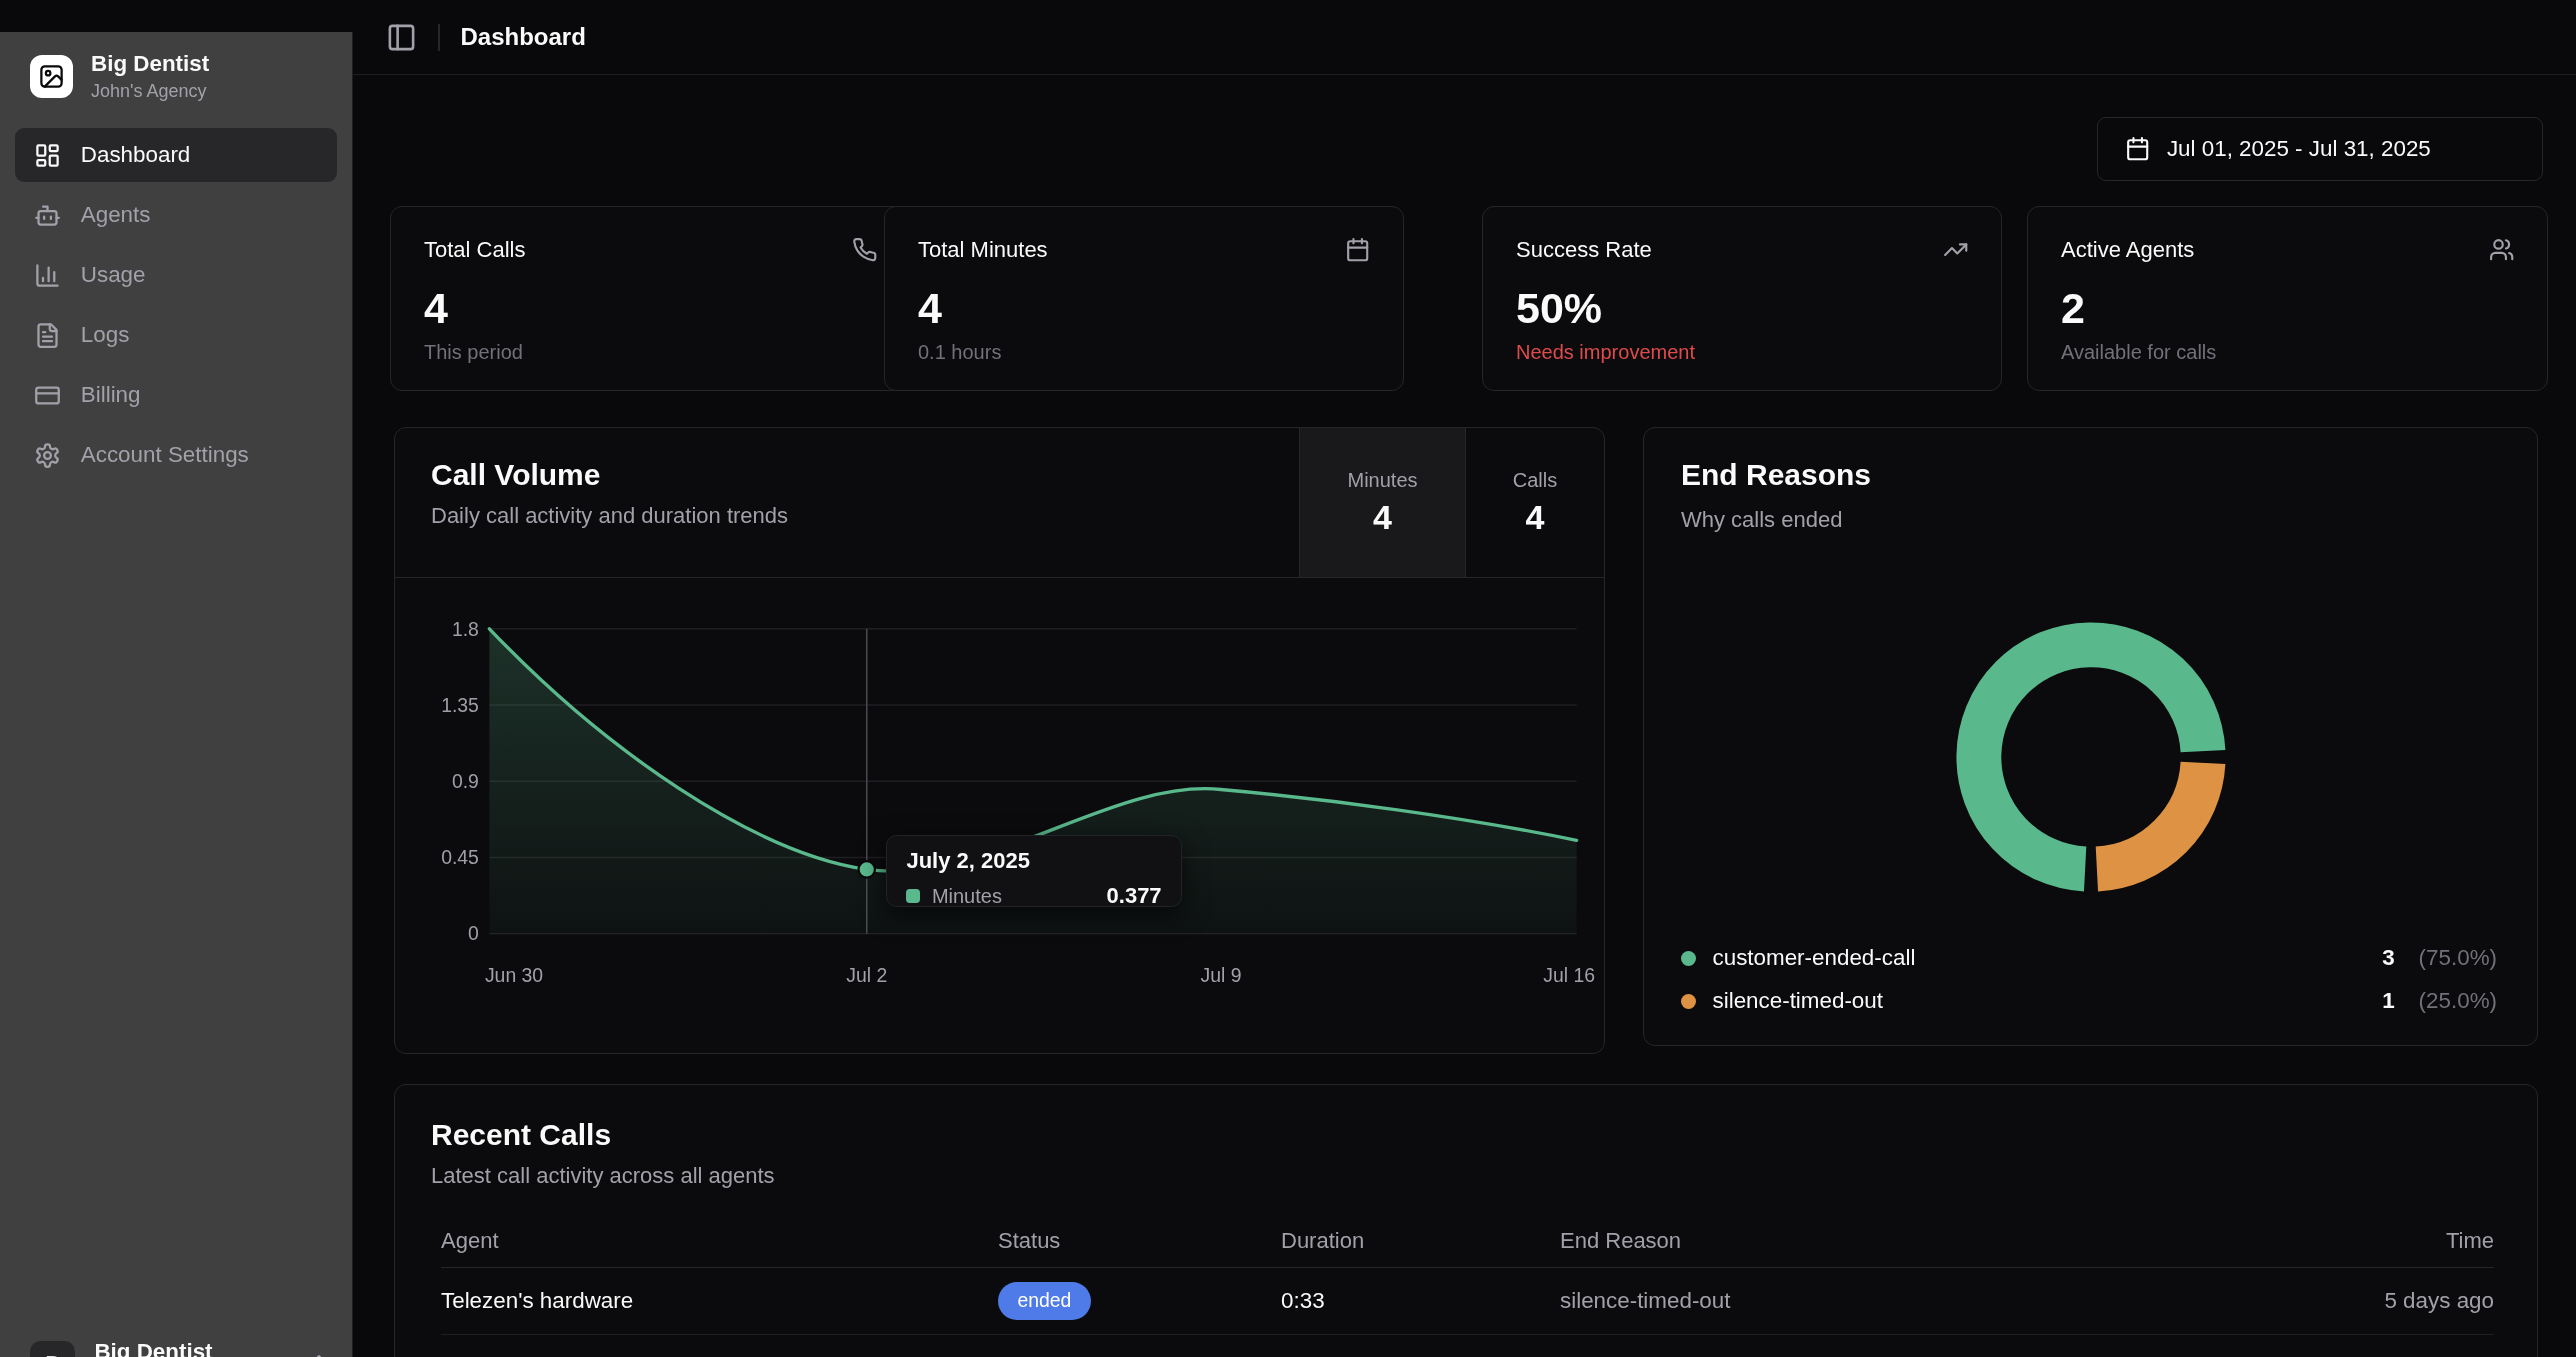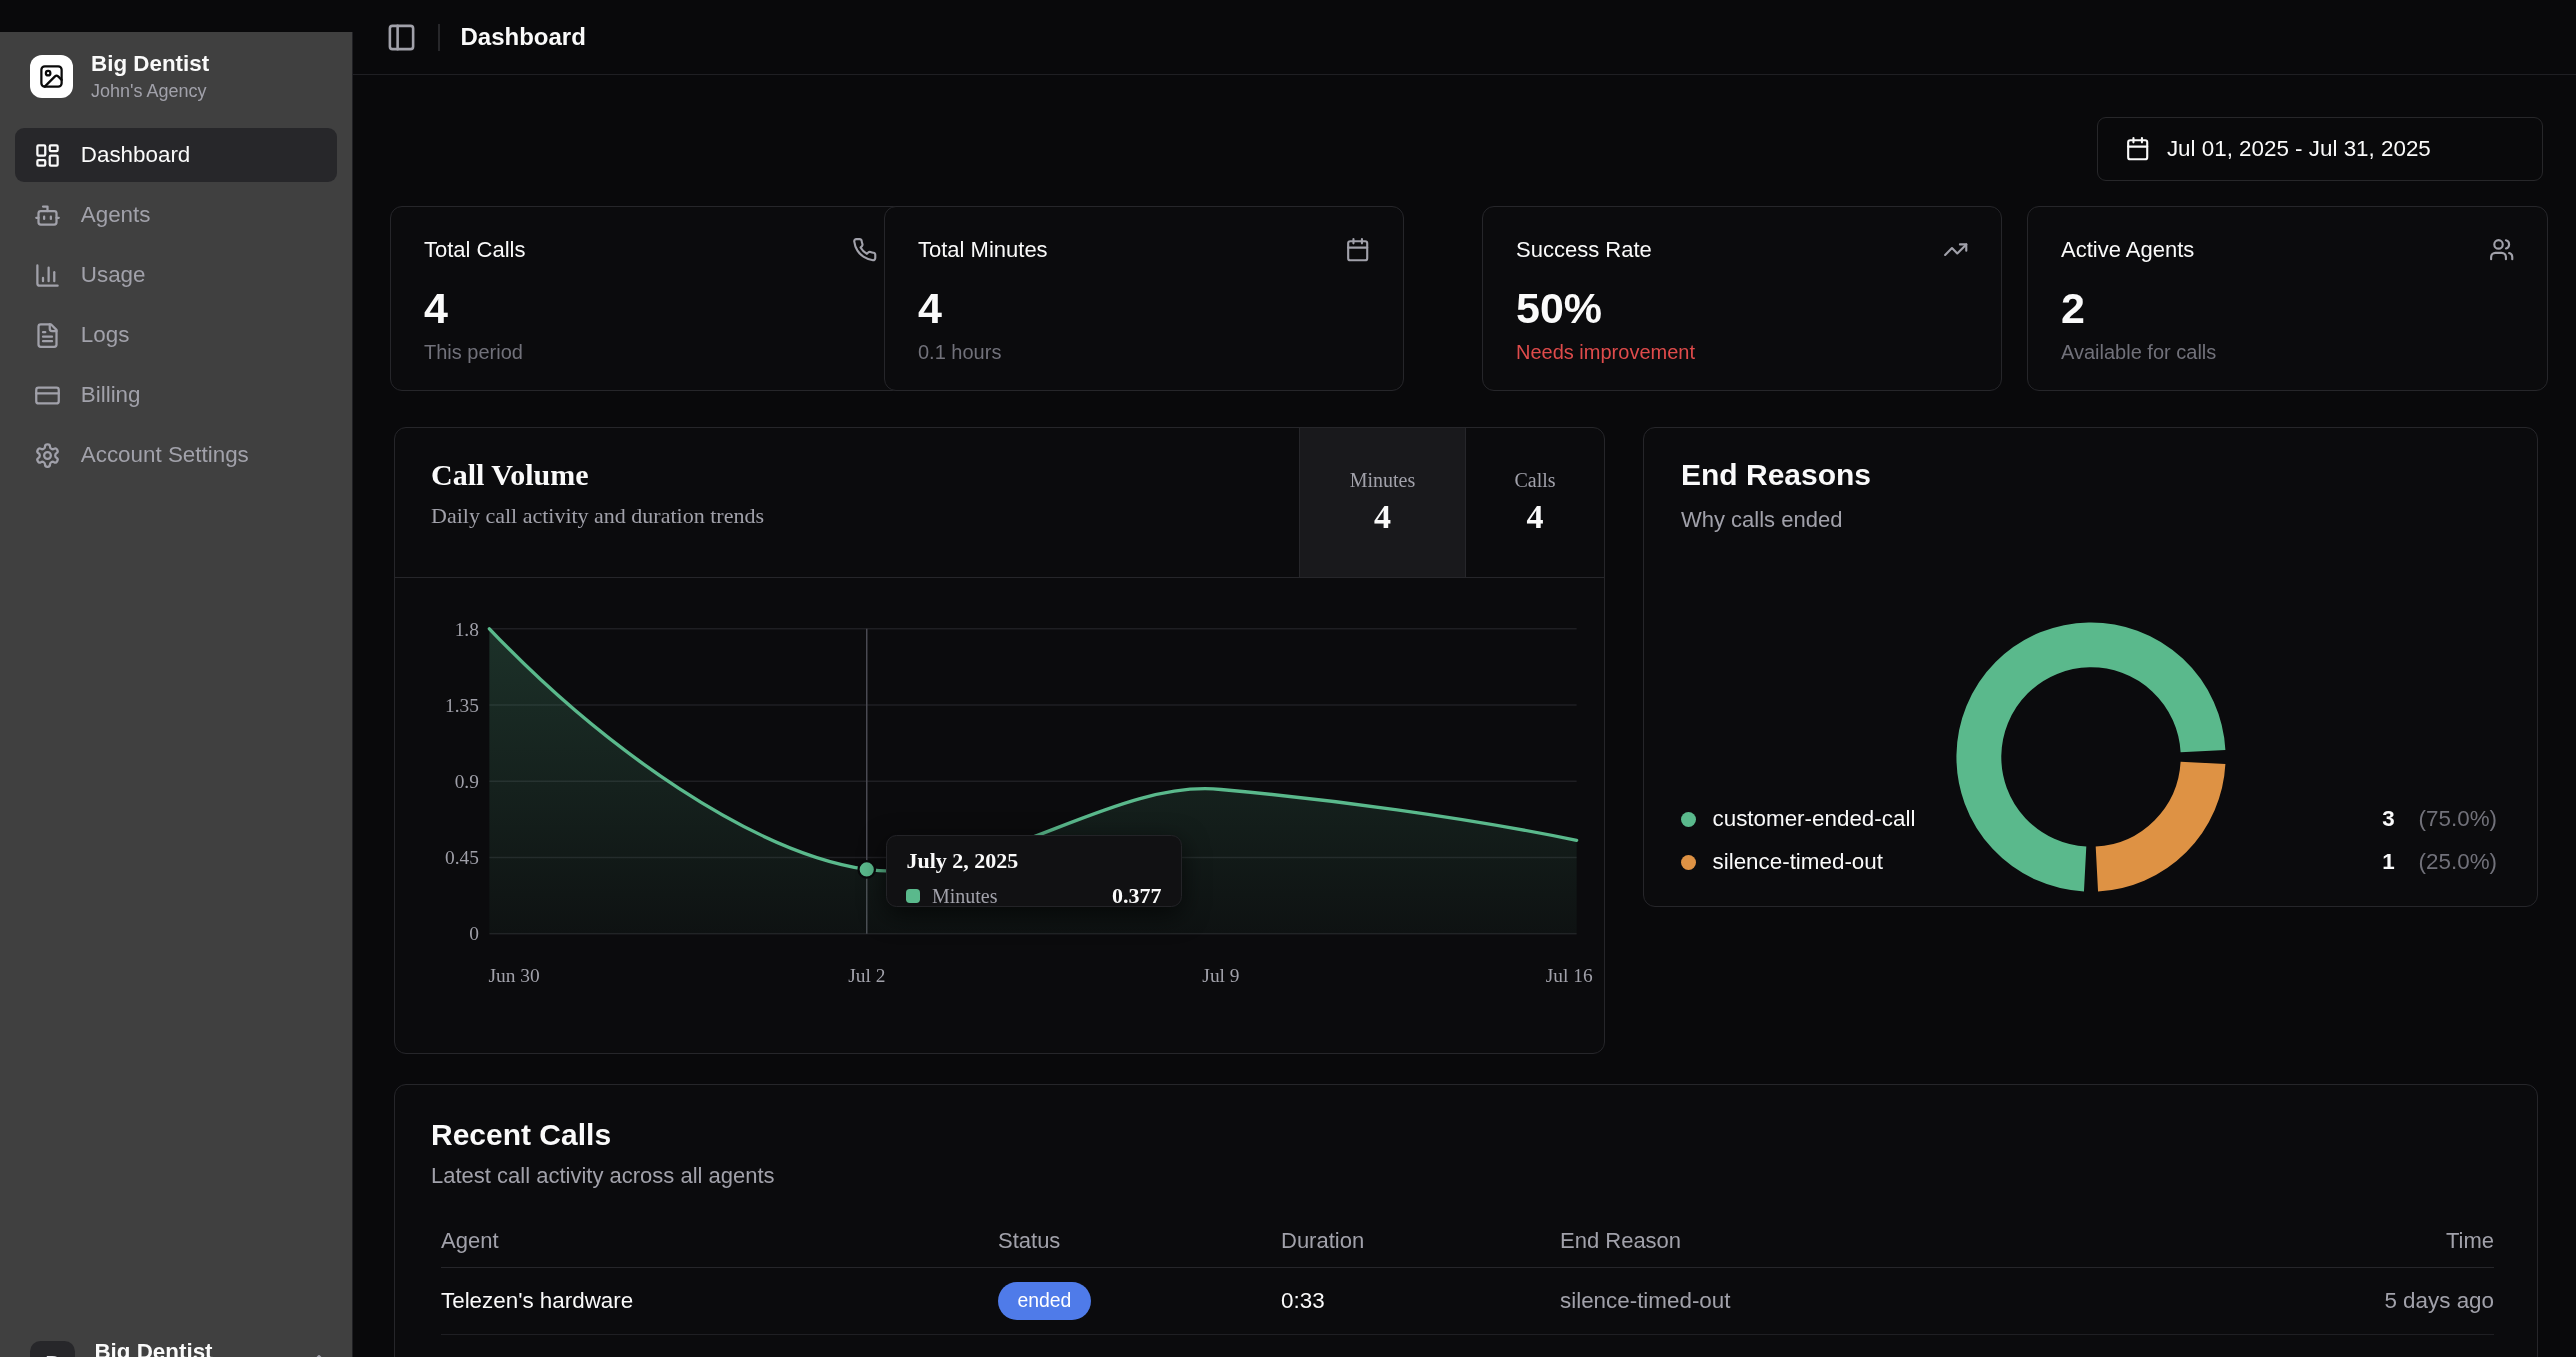--- a/index.html
+++ b/index.html
@@ -54,21 +54,21 @@
   .stat-2 { left:884px; width:520px; }
   .stat-3 { left:1482px; width:520px; }
   .stat-4 { left:2027px; width:521px; }
   .stat-top { display:flex; align-items:center; justify-content:space-between; }
   .stat-title { font-size:22px; font-weight:500; }
   .stat-top svg { color:#a1a1aa; }
   .stat-value { font-size:43px; font-weight:700; margin-top:21px; }
   .stat-sub { font-size:20px; color:#71717a; margin-top:8px; }
 
   
-  .cv-card { left:394px; top:427px; width:1211px; height:627px; overflow:hidden;font-family:Liberation Serif, serif; }
+  .cv-card { left:394px; top:427px; width:1211px; height:627px; overflow:hidden; }
   .cv-header { position:relative; height:150px; border-bottom:1.5px solid #26262a; }
   .cv-titles { padding:30px 0 0 36px; }
   .cv-title { font-size:30px; font-weight:700; }
   .cv-sub { font-size:22px; color:#a1a1aa; margin-top:10.5px; }
   .cv-tabs { position:absolute; right:0; top:0; height:100%; display:flex; }
   .cv-tab { width:139px; height:100%; border-left:1.5px solid #26262a;
     display:flex; flex-direction:column; align-items:center; justify-content:center; cursor:pointer; }
   .cv-tab.active { width:166px; background:#19191c; }
   .cv-tab-label { font-size:20px; color:#a1a1aa; }
   .cv-tab-value { font-size:34px; font-weight:700; margin-top:6px; }
@@ -76,21 +76,21 @@
   .tooltip { position:absolute; left:491px; top:407px; width:296px; height:72px;
     background:#111113; border:0.7px solid #232327; border-radius:10.5px;
     box-shadow:0 7.5px 25.4px rgba(0,0,0,.65); padding:12px 19.4px; }
   .tooltip-title { font-size:22px; font-weight:700; }
   .tooltip-row { display:flex; align-items:center; gap:12px; margin-top:9px; }
   .tooltip-swatch { width:13.5px; height:13.5px; border-radius:3.7px; background:#5ab98c; }
   .tooltip-label { font-size:20px; color:#a1a1aa; }
   .tooltip-value { font-size:22px; font-weight:700; margin-left:auto; }
 
   
-  .er-card { left:1643px; top:427px; width:895px; height:480px; }
+  .er-card { left:1643px; top:427px; width:895px; height:619px; }
   .er-titles { padding:30px 0 0 37px; }
   .er-title { font-size:30px; font-weight:700; }
   .er-sub { font-size:22px; color:#a1a1aa; margin-top:15px; }
   .er-donut { position:absolute; left:290px; top:172px; }
   .er-legend { position:absolute; left:37px; right:40px; bottom:22.4px; }
   .er-row { height:43px; display:flex; align-items:center; gap:16.5px; }
   .er-dot { width:15px; height:15px; border-radius:50%; flex:0 0 auto; }
   .er-label { font-size:22.4px; }
   .er-count { font-size:22.4px; font-weight:700; margin-left:auto; }
   .er-pct { font-size:22.4px; color:#71717a; margin-left:7.5px; }

